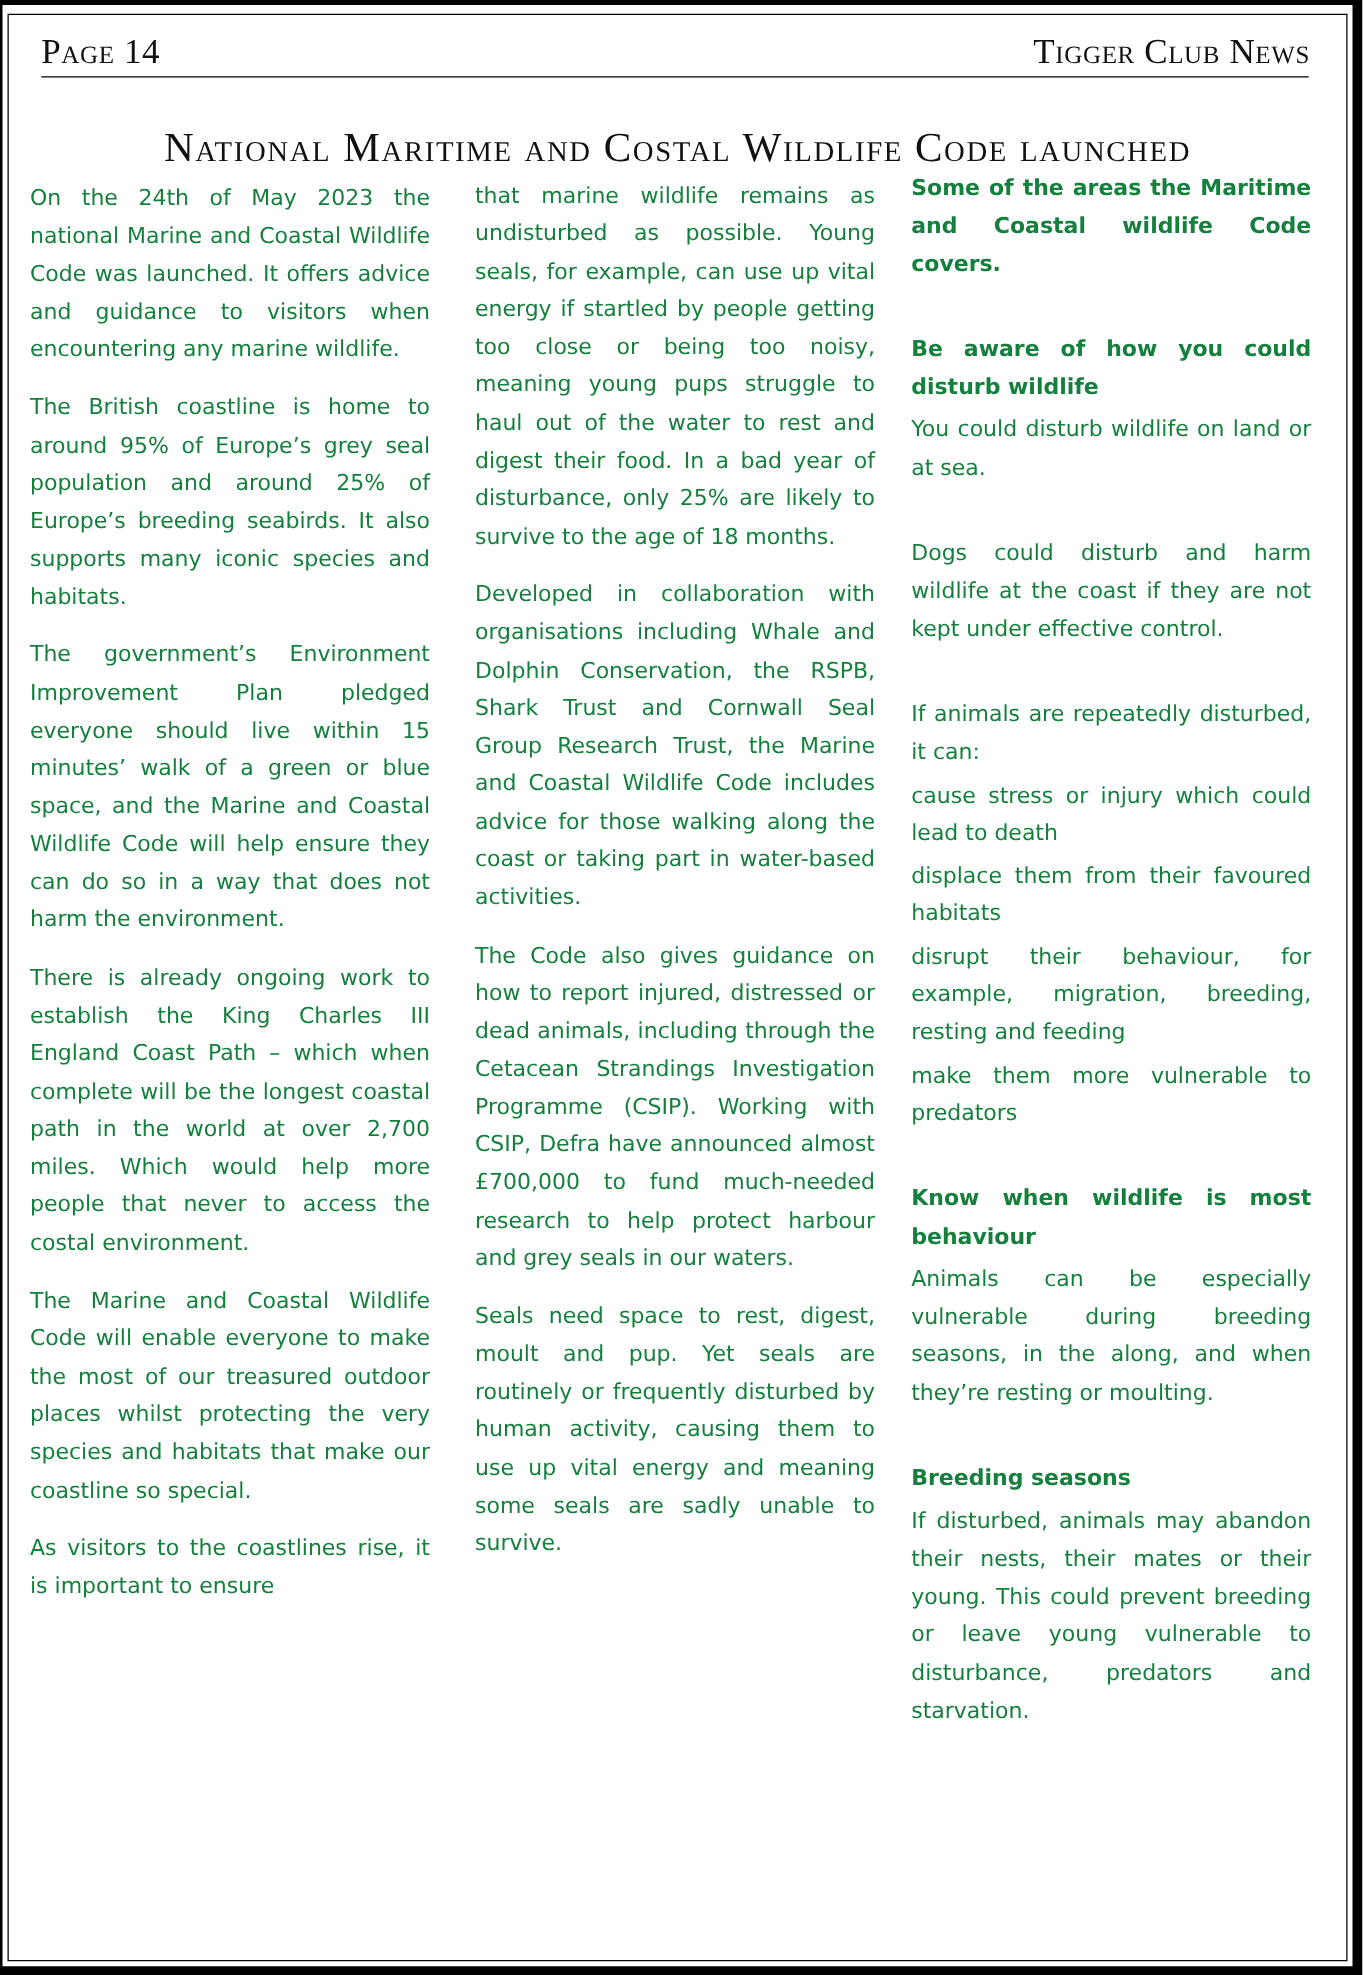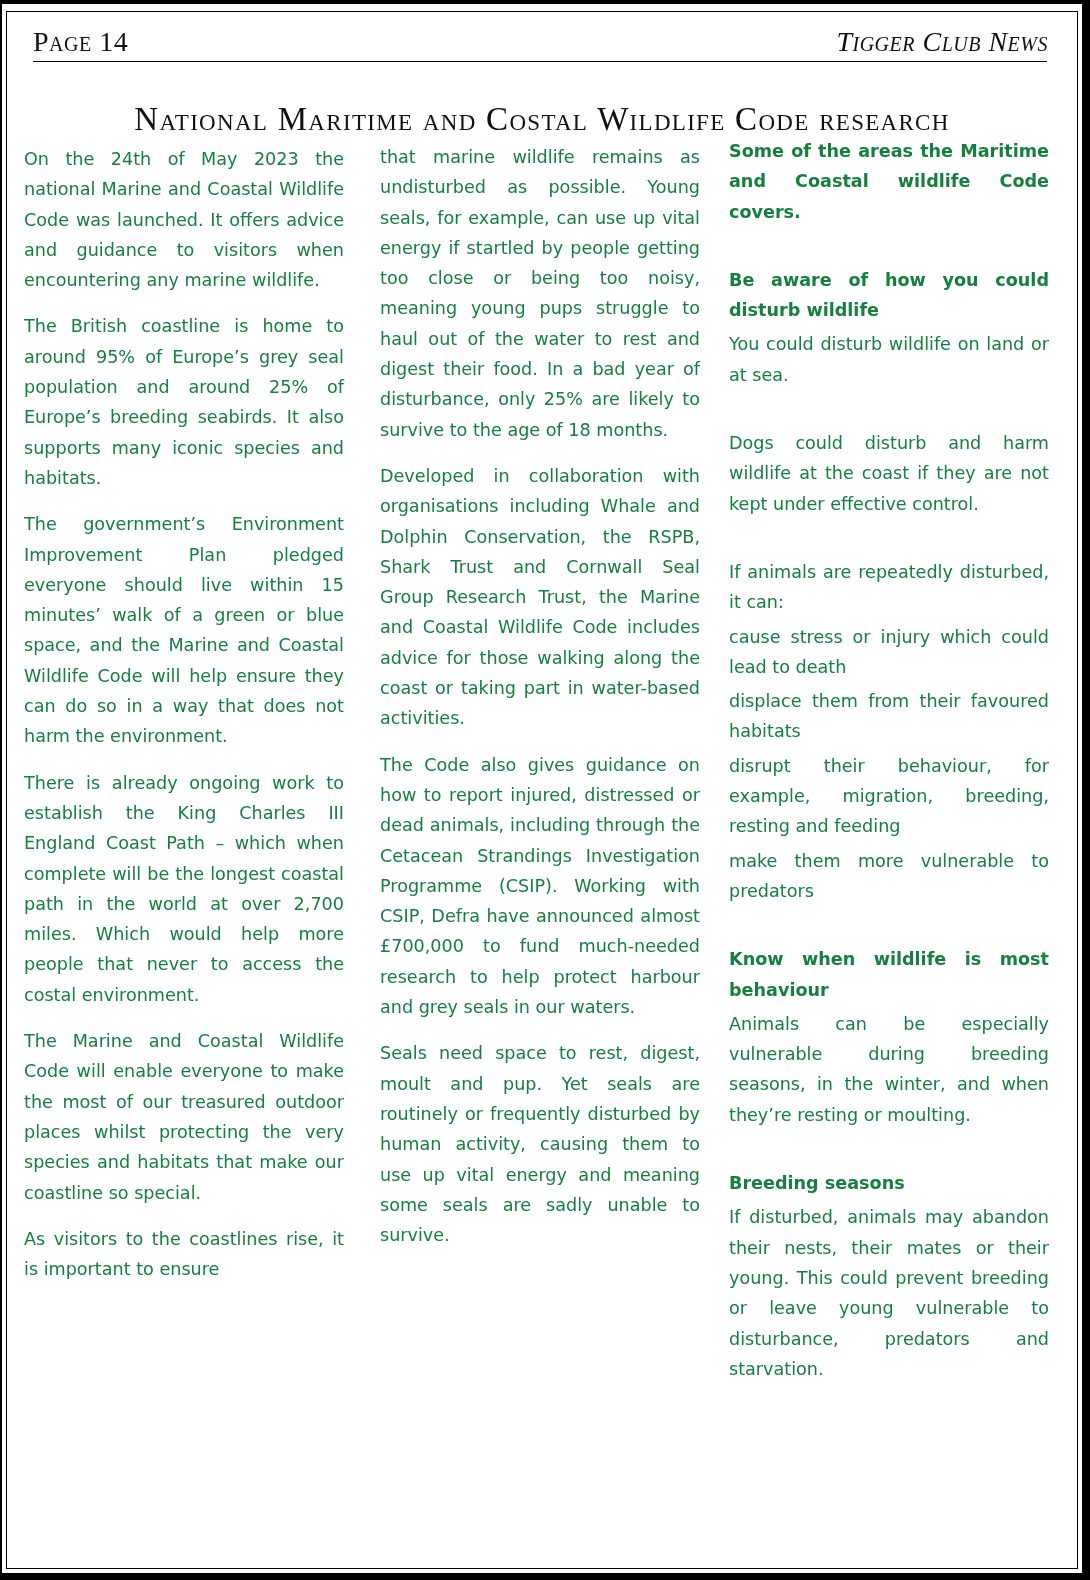--- a/index.html
+++ b/index.html
@@ -14,21 +14,21 @@
   .frame-inner {
     position: absolute; left: 4px; top: 7px; right: 4px; bottom: 4px;
     border: 1.5px solid #000; box-sizing: border-box;
   }
   .header {
     position: absolute; left: 33px; right: 42px; top: 26px; height: 30px;
     font-family: "Liberation Serif", "DejaVu Serif", serif;
     font-variant: small-caps; font-size: 28px; color: #111; letter-spacing: 0.5px;
   }
   .header .left { position: absolute; left: 0; top: 0; }
-  .header .right { position: absolute; right: 0; top: 0; font-style: italic; }
+  .header .right { position: absolute; right: 0; top: 0; }
   .header-rule {
     position: absolute; left: 33px; right: 43px; top: 61px; height: 0;
     border-top: 1.3px solid #000;
   }
   .title {
     position: absolute; left: 0; right: 6px; top: 79px; text-align: center;
     font-family: "Liberation Serif", "DejaVu Serif", serif;
     font-variant: small-caps; font-size: 33px; letter-spacing: 1.3px; color: #111;
     white-space: nowrap; font-weight: normal;
   }
@@ -53,21 +53,21 @@
 <div class="frame-outer">
   <div class="frame-inner"></div>
 </div>
 
 <div class="header">
   <span class="left">Page 14</span>
   <span class="right">Tigger Club News</span>
 </div>
 <div class="header-rule"></div>
 
-<h1 class="title">National Maritime and Costal Wildlife Code research</h1>
+<h1 class="title">National Maritime and Costal Wildlife Code launched</h1>
 
 <div class="col col1">
   <p>On the 24th of May 2023 the national Marine and Coastal Wildlife Code was launched. It offers advice and guidance to visitors when encountering any marine wildlife.</p>
   <p class="gap">The British coastline is home to around 95% of Europe’s grey seal population and around 25% of Europe’s breeding seabirds. It also supports many iconic species and habitats.</p>
   <p class="gap">The government’s Environment Improvement Plan pledged everyone should live within 15 minutes’ walk of a green or blue space, and the Marine and Coastal Wildlife Code will help ensure they can do so in a way that does not harm the environment.</p>
   <p class="gap">There is already ongoing work to establish the King Charles III England Coast Path – which when complete will be the longest coastal path in the world at over 2,700 miles. Which would help more people that never to access the costal environment.</p>
   <p class="gap">The Marine and Coastal Wildlife Code will enable everyone to make the most of our treasured outdoor places whilst protecting the very species and habitats that make our coastline so special.</p>
   <p class="gap">As visitors to the coastlines rise, it is important to ensure</p>
 </div>
 
@@ -84,17 +84,17 @@
   <p class="head gap">Be aware of how you could disturb wildlife</p>
   <p class="tight">You could disturb wildlife on land or at sea.</p>
   <p class="gap">Dogs could disturb and harm wildlife at the coast if they are not kept under effective control.</p>
   <p class="gap">If animals are repeatedly disturbed, it can:</p>
   <p class="tight">cause stress or injury which could lead to death</p>
   <p class="tight">displace them from their favoured habitats</p>
   <p class="tight">disrupt their behaviour, for example, migration, breeding, resting and feeding</p>
   <p class="tight">make them more vulnerable to predators</p>
 
   <p class="head gap">Know when wildlife is most behaviour</p>
-  <p class="tight">Animals can be especially vulnerable during breeding seasons, in the winter, and when they’re resting or moulting.</p>
+  <p class="tight">Animals can be especially vulnerable during breeding seasons, in the along, and when they’re resting or moulting.</p>
 
   <p class="head gap">Breeding seasons</p>
   <p class="tight">If disturbed, animals may abandon their nests, their mates or their young. This could prevent breeding or leave young vulnerable to disturbance, predators and starvation.</p>
 </div>
 
 </body></html>

